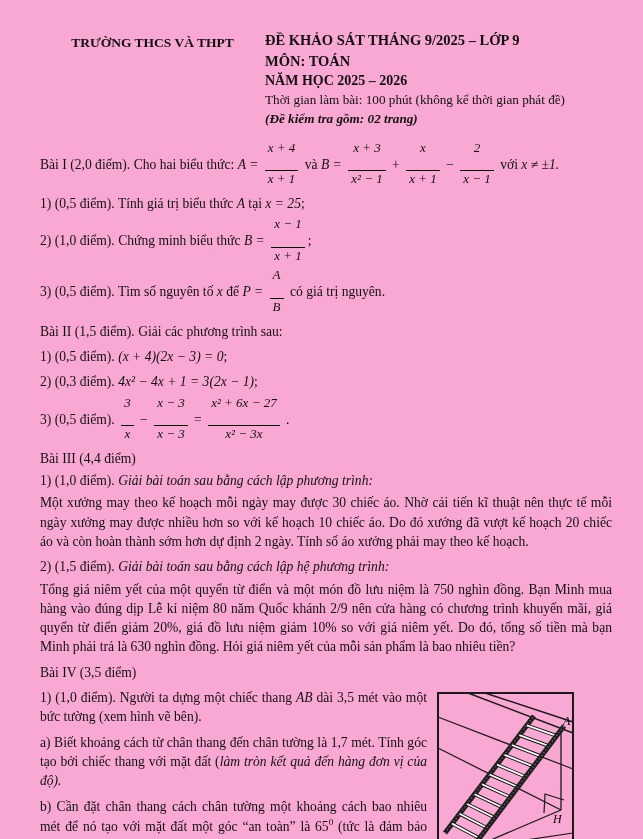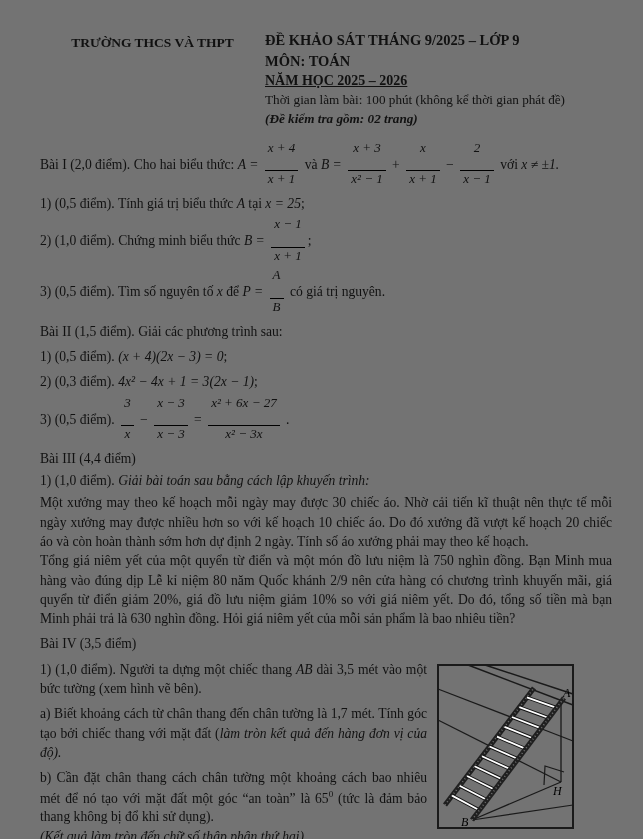--- a/index.html
+++ b/index.html
@@ -1,28 +1,28 @@
 <!DOCTYPE html>
 <html><head>
 <meta charset="utf-8">
 <style>
   html,body{margin:0;padding:0;background:#e8e8e8;}
   .page{
-    width:643px;height:839px;margin:0 auto;background:#737373;
+    width:643px;height:839px;margin:0 auto;background:#f9a8d4;
     font-family:"Liberation Serif","DejaVu Serif",serif;
     color:#111;font-size:13.6px;line-height:1.42;
     box-sizing:border-box;padding:30px 31px 10px 40px;
     position:relative;overflow:hidden;
   }
   .header{display:flex;margin-bottom:14px;}
   .header-left{width:225px;text-align:center;font-weight:bold;font-size:13.5px;line-height:1.3;padding-top:4px;}
   .header-right{flex:1;text-align:left;line-height:1.42;}
   .header-right .t1{font-weight:bold;font-size:14.5px;}
   .header-right .t2{font-weight:bold;font-size:14.5px;}
-  .header-right .t3{font-weight:bold;font-size:14px;text-decoration:underline;}
+  .header-right .t3{font-weight:bold;font-size:14px;}
   .header-right .t4{font-size:13.2px;}
   .header-right .t5{font-weight:bold;font-style:italic;font-size:13.2px;}
   .lbl{font-weight:normal;}
   .m{font-style:italic;}
   .it{font-style:italic;}
   p{margin:0;}
   .line{margin:3px 0;}
   .item{margin:6px 0;}
   .para{text-align:justify;}
   .frac{display:inline-block;vertical-align:middle;text-align:center;line-height:1.05;
@@ -105,23 +105,27 @@
       <span>=</span>
       <span class="frac"><span class="num">x² + 6x − 27</span><span class="den">x² − 3x</span></span>
       <span>.</span>
     </p>
   </div>
 
   <div class="section">
     <p class="sec-head lbl">Bài III (4,4 điểm)</p>
     <p class="line">
       <span class="lbl">1) (1,0 điểm).</span>
-      <span class="it">Giải bài toán sau bằng cách lập khuyến trình:</span>
+      <span class="it">Giải bài toán sau bằng cách lập phương trình:</span>
     </p>
     <p class="para">Một xưởng may theo kế hoạch mỗi ngày may được 30 chiếc áo. Nhờ cải tiến kĩ thuật nên thực tế mỗi ngày xưởng may được nhiều hơn so với kế hoạch 10 chiếc áo. Do đó xưởng đã vượt kế hoạch 20 chiếc áo và còn hoàn thành sớm hơn dự định 2 ngày. Tính số áo xưởng phải may theo kế hoạch.</p>
+    <p class="line" style="margin-top:6px;">
+      <span class="lbl">2) (1,5 điểm).</span>
+      <span class="it">Giải bài toán sau bằng cách lập hệ phương trình:</span>
+    </p>
     <p class="para">Tổng giá niêm yết của một quyển từ điển và một món đồ lưu niệm là 750 nghìn đồng. Bạn Minh mua hàng vào đúng dịp Lễ kỉ niệm 80 năm Quốc khánh 2/9 nên cửa hàng có chương trình khuyến mãi, giá quyển từ điển giảm 20%, giá đồ lưu niệm giảm 10% so với giá niêm yết. Do đó, tổng số tiền mà bạn Minh phải trả là 630 nghìn đồng. Hỏi giá niêm yết của mỗi sản phẩm là bao nhiêu tiền?</p>
   </div>
 
   <div class="section">
     <p class="sec-head lbl">Bài IV (3,5 điểm)</p>
     <div class="b4-body">
 
       <div class="figure-box">
         <svg width="137" height="165" viewBox="0 0 137 165" xmlns="http://www.w3.org/2000/svg">
 

